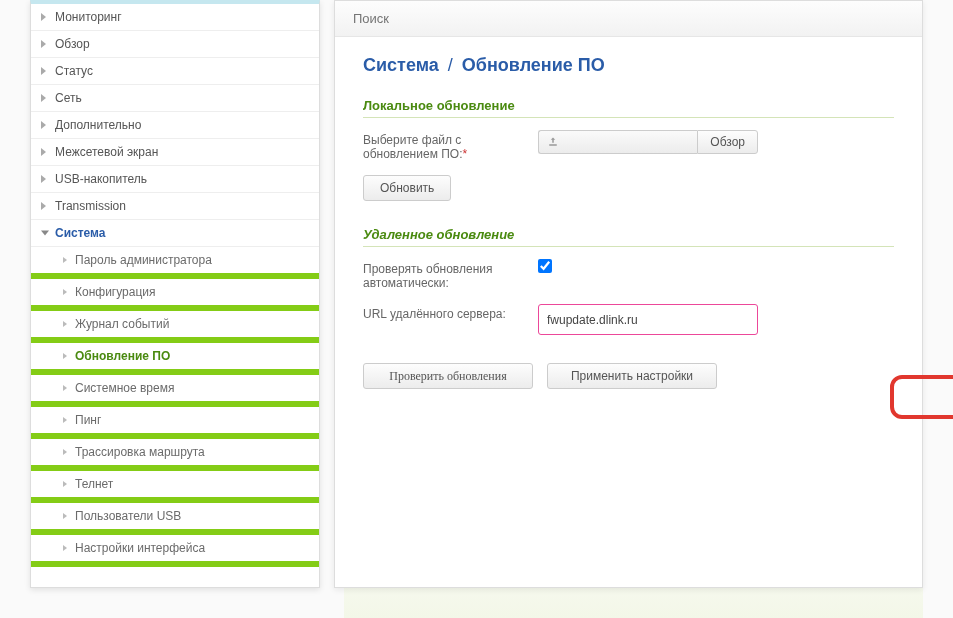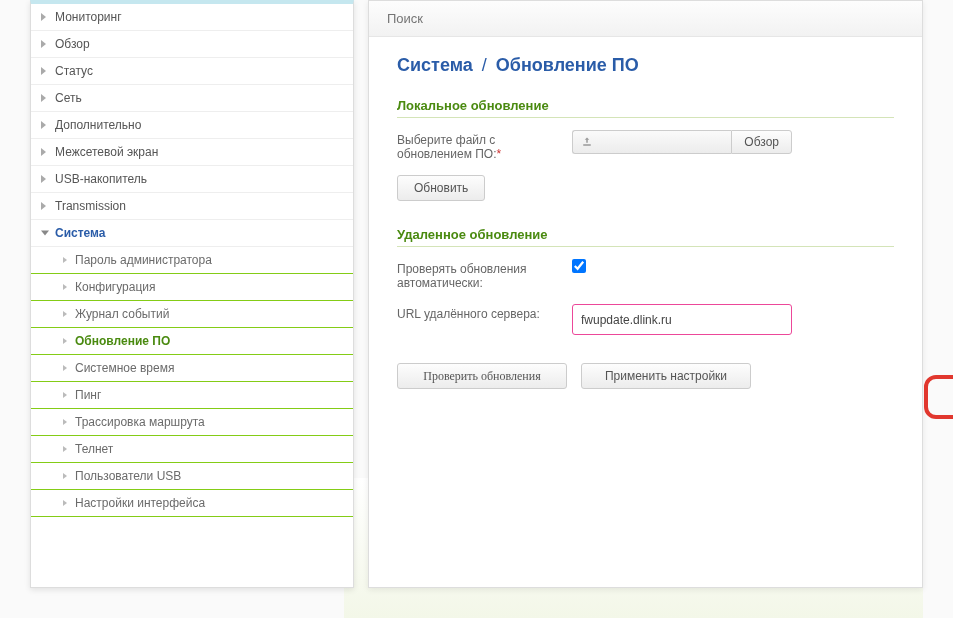--- a/index.html
+++ b/index.html
@@ -11,21 +11,21 @@
   height: 618px;
   overflow: hidden;
   position: relative;
 }
 .layout {
   display: flex;
   height: 100%;
   padding: 0 30px 30px 30px;
 }
 .sidebar {
-  width: 324px;
+  width: 290px;
   background: #fff;
   border: 1px solid #ddd;
   border-top: 4px solid #c5e7ef;
   box-shadow: 0 2px 6px rgba(0,0,0,0.1);
   overflow-y: auto;
 }
 .sidebar ul { list-style: none; }
 .nav-item {
   padding: 6px 10px 6px 24px;
   border-bottom: 1px solid #eee;
@@ -51,21 +51,21 @@
   border-right: 4px solid transparent;
   border-top: 5px solid #888;
   border-bottom: none;
 }
 .nav-item.active {
   color: #2a5ca8;
   font-weight: bold;
 }
 .sub-item {
   padding: 6px 10px 6px 44px;
-  border-bottom: 1px solid #84cc16;
+  border-bottom: 6px solid #84cc16;
   color: #6b6b6b;
   cursor: pointer;
   position: relative;
   font-size: 12px;
 }
 .sub-item::before {
   content: "";
   position: absolute;
   left: 32px;
   top: 50%;
@@ -268,21 +268,21 @@
         </div>
       </div>
 
       <div class="form-row">
         <div class="form-label"></div>
         <div class="form-control" style="margin-left:-175px;">
           <button class="btn">Обновить</button>
         </div>
       </div>
 
-      <div class="section-title" style="margin-top:26px;">Удаленное обновление</div>
+      <div class="section-title" style="margin-top:26px;font-style:italic;">Удаленное обновление</div>
 
       <div class="form-row">
         <div class="form-label">Проверять обновления автоматически:</div>
         <div class="form-control">
           <input type="checkbox" class="checkbox" checked="" style="">
         </div>
       </div>
 
       <div class="form-row">
         <div class="form-label">URL удалённого сервера:</div>

